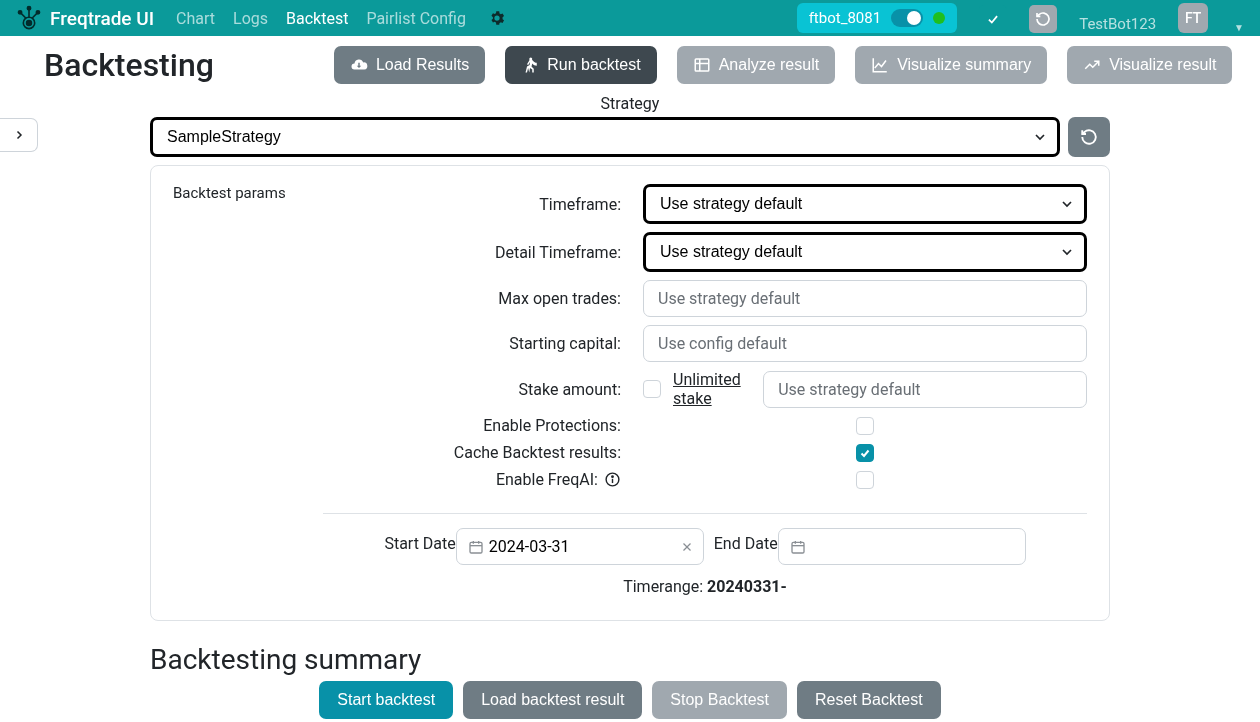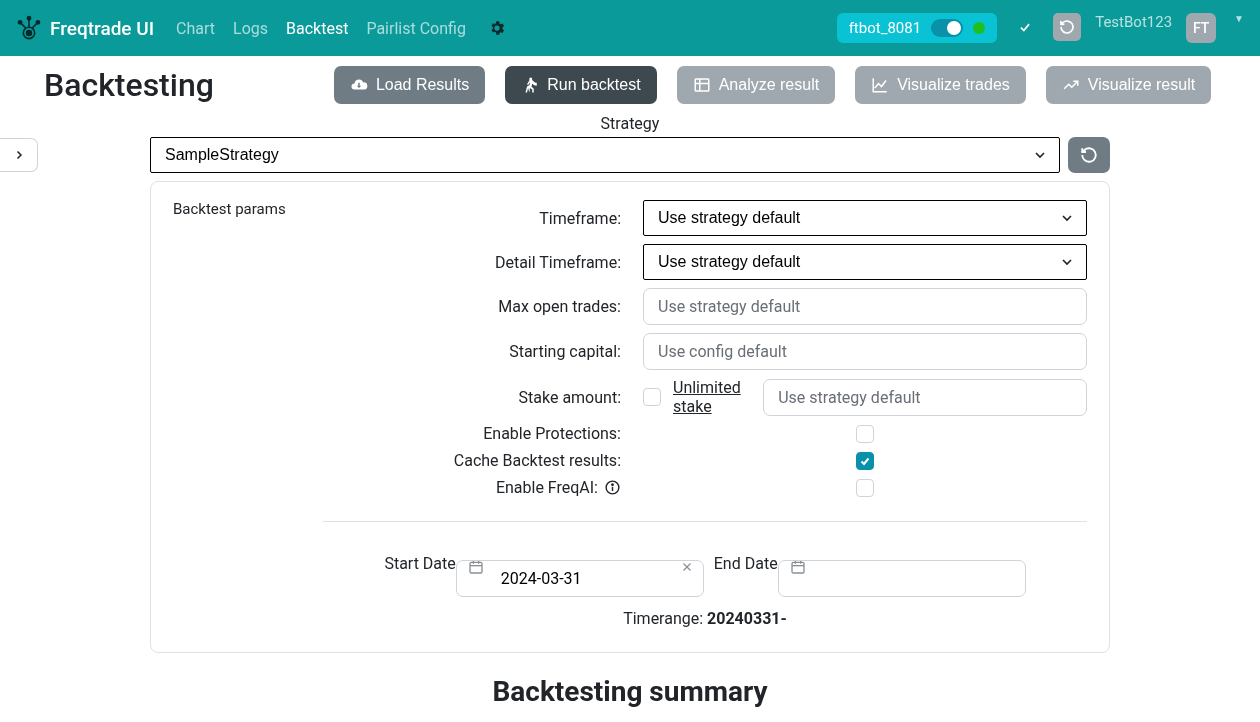--- a/index.html
+++ b/index.html
@@ -1,26 +1,26 @@
 <!DOCTYPE html>
 <html><head>
   <meta charset="utf-8">
   <style>
     * { box-sizing: border-box; margin: 0; padding: 0; }
     body { font-family: -apple-system, BlinkMacSystemFont, "Segoe UI", Roboto, Helvetica, Arial, sans-serif; color: #212529; font-size: 16px; background: #fff; }
     
     
-    .navbar { background: #0b9a9a; display: flex; align-items: center; padding: 6px 16px; height: 56px; }
+    .navbar { background: #0b9a9a; display: flex; align-items: center; padding: 6px 16px; height: 36px; }
     .navbar-brand { display: flex; align-items: center; color: #fff; font-size: 19px; font-weight: 500; gap: 8px; cursor: pointer; }
     .navbar-logo { width: 26px; height: 26px; }
     .nav-links { display: flex; gap: 18px; margin-left: 22px; flex: 1; }
     .nav-link { color: rgba(255,255,255,0.65); cursor: pointer; font-size: 16px; }
     .nav-link.active { color: #fff; }
     .nav-gear { color: rgba(255,255,255,0.9); cursor: pointer; margin-left: 4px; }
-    .nav-right { display: flex; align-items: flex-start; gap: 14px; }
+    .nav-right { display: flex; align-items: flex-end; gap: 22px; }
     .bot-pill { background: #09c3d4; color: #fff; border-radius: 6px; padding: 6px 12px; display: flex; align-items: center; gap: 10px; cursor: pointer; font-size: 15px; }
     .toggle { width: 32px; height: 18px; background: #0891a8; border-radius: 10px; position: relative; display: inline-flex; align-items: center; justify-content: flex-end; padding: 2px; }
     .toggle .knob { width: 14px; height: 14px; background: #fff; border-radius: 50%; }
     .status-dot { width: 12px; height: 12px; background: #1fbf1f; border-radius: 50%; display: inline-block; }
     .nav-icon-btn { background: rgba(255,255,255,0.1); color: #fff; border: none; width: 28px; height: 28px; border-radius: 5px; display: inline-flex; align-items: center; justify-content: center; cursor: pointer; }
     .nav-icon-btn.grey { background: #a0a8af; }
     .nav-icon-btn.teal { background: #0b9a9a; }
     .username { color: rgba(255,255,255,0.7); font-size: 15px; display: flex; align-items: center; gap: 4px; }
     .avatar { width: 30px; height: 30px; background: #a0a8af; color: #fff; border-radius: 6px; display: inline-flex; align-items: center; justify-content: center; font-size: 14px; font-weight: 500; cursor: pointer; }
     .dd-caret { color: rgba(255,255,255,0.7); font-size: 10px; margin-left: 4px; cursor: pointer; }
@@ -35,21 +35,21 @@
     .tab-btn.dark { background: #3e484f; }
     .tab-btn.grey-light { background: #a0a8af; }
     .tab-ico { width: 18px; height: 18px; flex: 0 0 auto; }
     
     .expand-toggle { position: absolute; left: 0; top: 82px; width: 38px; height: 34px; border: 1px solid #ced4da; border-left: none; border-radius: 0 7px 7px 0; background: #fff; display: inline-flex; align-items: center; justify-content: center; cursor: pointer; }
     
     .main { max-width: 960px; margin: 0 auto; padding: 4px 0 30px; }
     .section-label { text-align: center; font-size: 16px; color: #212529; margin-bottom: 4px; }
     .strategy-row { display: flex; gap: 8px; align-items: stretch; }
     .select { position: relative; flex: 1; }
-    .select-box { width: 100%; border: 1px solid #000000; border-radius: 2px; padding: 8px 36px 8px 14px; font-size: 16px; background: #fff; text-align: left; cursor: pointer; }
+    .select-box { width: 100%; border: 3px solid #000000; border-radius: 7px; padding: 8px 36px 8px 14px; font-size: 16px; background: #fff; text-align: left; cursor: pointer; }
     .select-caret { position: absolute; right: 12px; top: 50%; transform: translateY(-50%); pointer-events: none; }
     .refresh-btn { background: #6f7c84; border: none; width: 42px; border-radius: 7px; display: inline-flex; align-items: center; justify-content: center; cursor: pointer; }
     
     .card { border: 1px solid #dee2e6; border-radius: 8px; margin-top: 8px; padding: 18px 22px 24px; }
     .card-grid { display: flex; }
     .params-label { flex: 0 0 150px; font-weight: 400; font-size: 15px; }
     .params-body { flex: 1; }
     .form-row { display: flex; align-items: center; margin-bottom: 8px; }
     .form-lbl { flex: 0 0 320px; text-align: right; padding-right: 22px; font-size: 16px; }
     .form-ctrl { flex: 1; }
@@ -63,26 +63,26 @@
     .stake-input { margin-left: auto; width: 220px; }
     .chk-center { display: flex; justify-content: center; }
     .lbl-inline { display: inline-flex; align-items: center; gap: 6px; justify-content: flex-end; }
     
     .hr { border: none; border-top: 1px solid #dee2e6; margin: 24px 0 14px; }
     .date-section { text-align: center; }
     .date-cols { display: inline-flex; gap: 10px; }
     .date-col { display: flex; flex-direction: row; align-items: center; }
     .date-col-lbl { font-size: 16px; margin-bottom: 6px; }
     .date-input { position: relative; width: 248px; }
-    .date-input .txt { padding-left: 44px; padding-right: 32px; width: 100%; margin-top: 24px; }
+    .date-input .txt { padding-left: 32px; padding-right: 32px; width: 100%; }
     .date-ico { position: absolute; left: 12px; top: 50%; transform: translateY(-50%); color: #8a8f94; }
     .date-clear { position: absolute; right: 10px; top: 50%; transform: translateY(-50%); color: #8a8f94; cursor: pointer; }
     .timerange-line { margin-top: 12px; font-size: 16px; }
     
-    .summary-title { text-align: center; font-size: 28px; font-weight: 700; margin: 22px 0 18px; }
+    .summary-title { text-align: left; font-size: 28px; font-weight: 400; margin: 22px 0 5px; }
     .action-row { display: flex; gap: 10px; justify-content: center; flex-wrap: wrap; }
     .action-btn { border: none; border-radius: 7px; padding: 10px 18px; font-size: 16px; color: #fff; cursor: pointer; }
     .action-btn.teal { background: #0891a8; }
     .action-btn.grey { background: #6f7c84; }
     .action-btn.grey-light { background: #a0a8af; }
     
     svg { display: block; }
   </style>
 </head>
 <body>
@@ -168,21 +168,21 @@
             <line x1="3" y1="10" x2="21" y2="10"></line>
             <line x1="9" y1="4" x2="9" y2="20"></line>
           </svg>
         <span>Analyze result</span>
       </button>
       <button class="tab-btn grey-light">
         <svg class="tab-ico" viewBox="0 0 24 24" fill="none" stroke="#fff" stroke-width="2">
             <polyline points="3 3 3 21 21 21"></polyline>
             <polyline points="5 16 10 10 14 14 20 6"></polyline>
           </svg>
-        <span>Visualize trades</span>
+        <span>Visualize summary</span>
       </button>
       <button class="tab-btn grey-light">
         <svg class="tab-ico" viewBox="0 0 24 24" fill="none" stroke="#fff" stroke-width="2">
             <polyline points="3 17 9 11 13 15 21 7"></polyline>
             <polyline points="15 7 21 7 21 13"></polyline>
           </svg>
         <span>Visualize result</span>
       </button>
     </div>
   </div>

